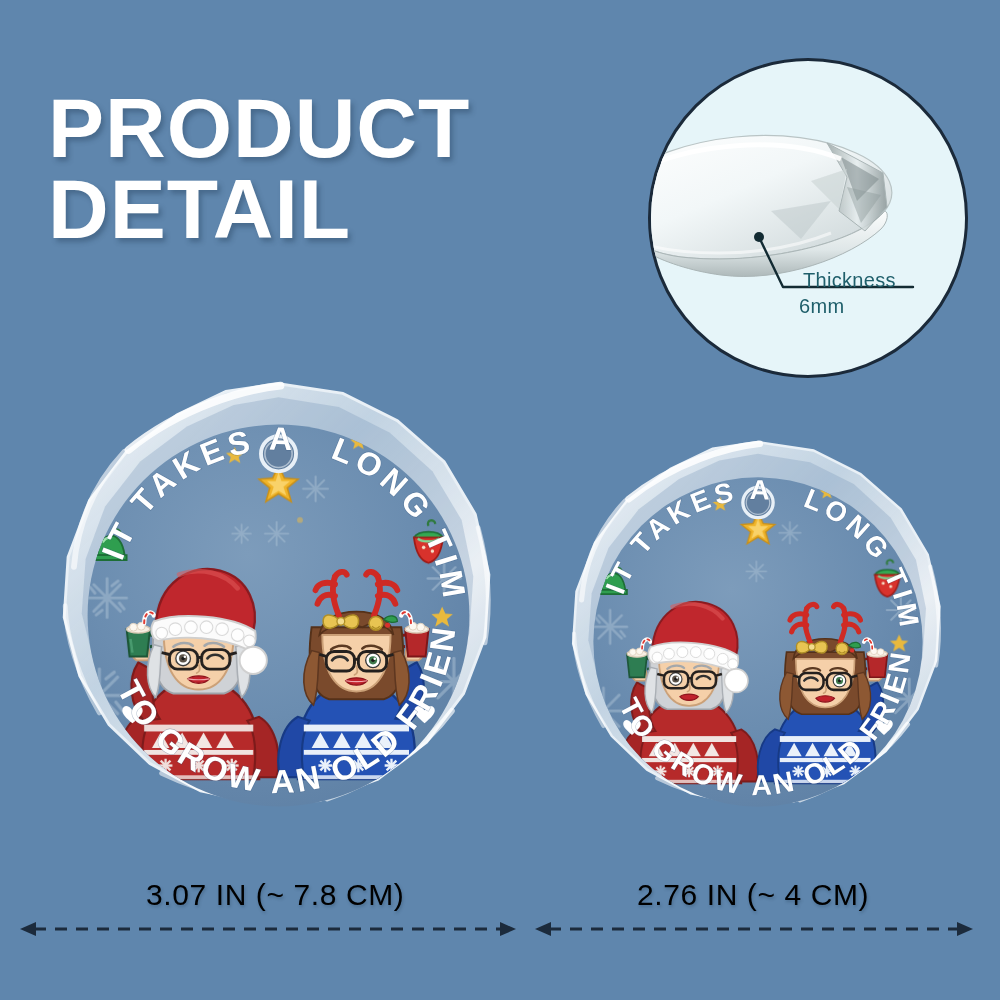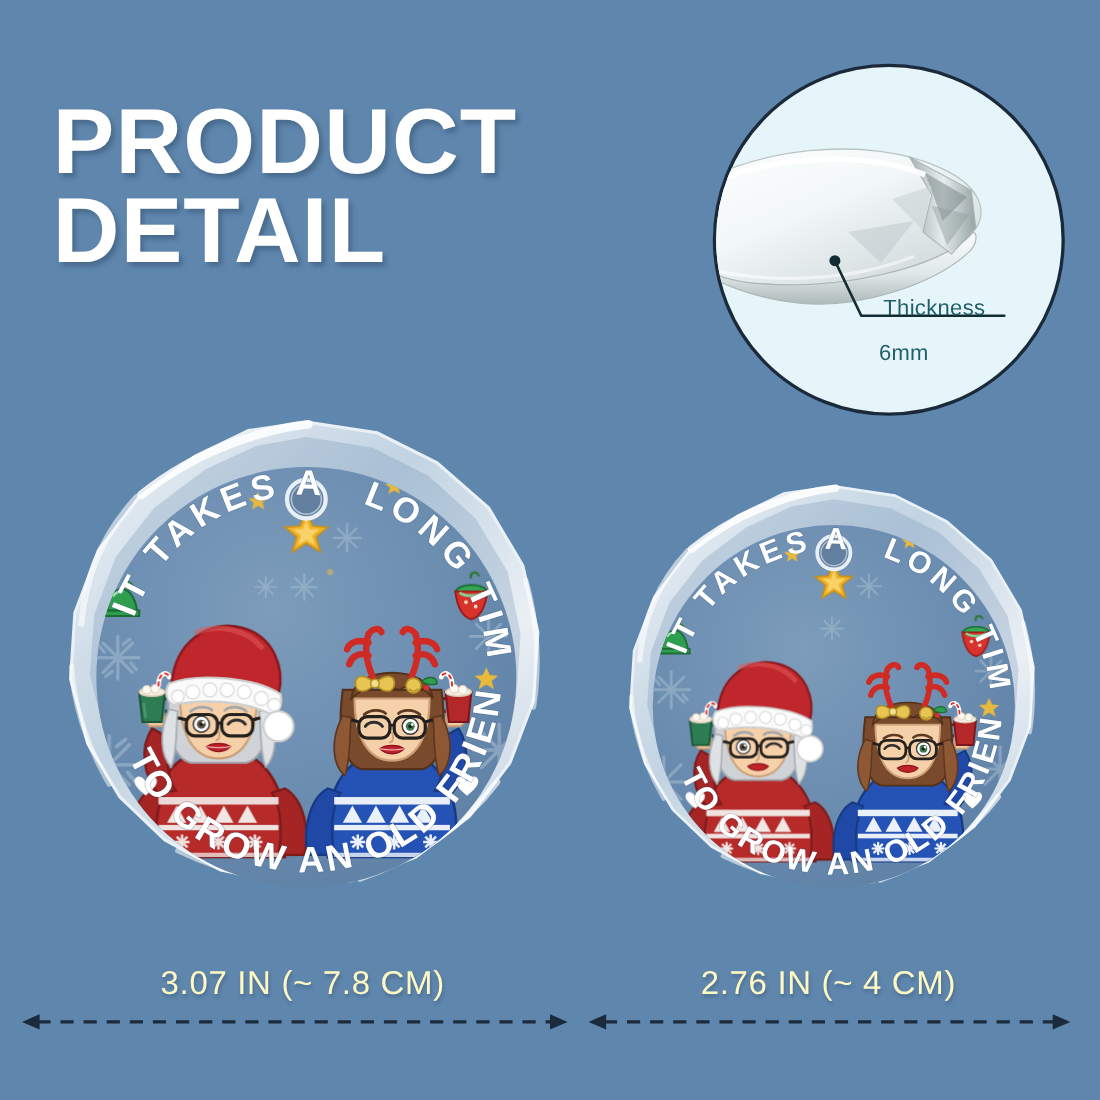--- a/index.html
+++ b/index.html
@@ -33,31 +33,31 @@
   }
   .thick-svg{position:absolute;inset:0;width:100%;height:100%;}
   .thick-label{
     position:absolute;
     color:#1f5f6b;
     font-size:20px;
     letter-spacing:.3px;
     white-space:nowrap;
   }
   .thick-label.t1{left:152px;top:208px;}
-  .thick-label.t2{left:148px;top:249px;}
+  .thick-label.t2{left:148px;top:234px;}
 
   
   .orn{position:absolute;}
   .orn svg{display:block;width:100%;height:100%;overflow:visible;}
   #orn-left{left:35px;top:372px;width:487px;height:487px;}
   #orn-right{left:548px;top:432px;width:420px;height:420px;}
 
   
   .dim-label{
-    position:absolute;color:#fef9c3;font-size:30px;letter-spacing:.6px;
+    position:absolute;color:#000000;font-size:30px;letter-spacing:.6px;
     white-space:nowrap;text-shadow:1px 2px 3px rgba(30,55,80,.30);
   }
   #dim-left-label{left:146px;top:878px;}
   #dim-right-label{left:637px;top:878px;}
   .dim-arrow{position:absolute;}
   #dim-left-arrow{left:18px;top:918px;width:500px;height:22px;}
   #dim-right-arrow{left:533px;top:918px;width:442px;height:22px;}
   .dim-arrow svg{display:block;width:100%;height:100%;}
 </style>
 </head>

